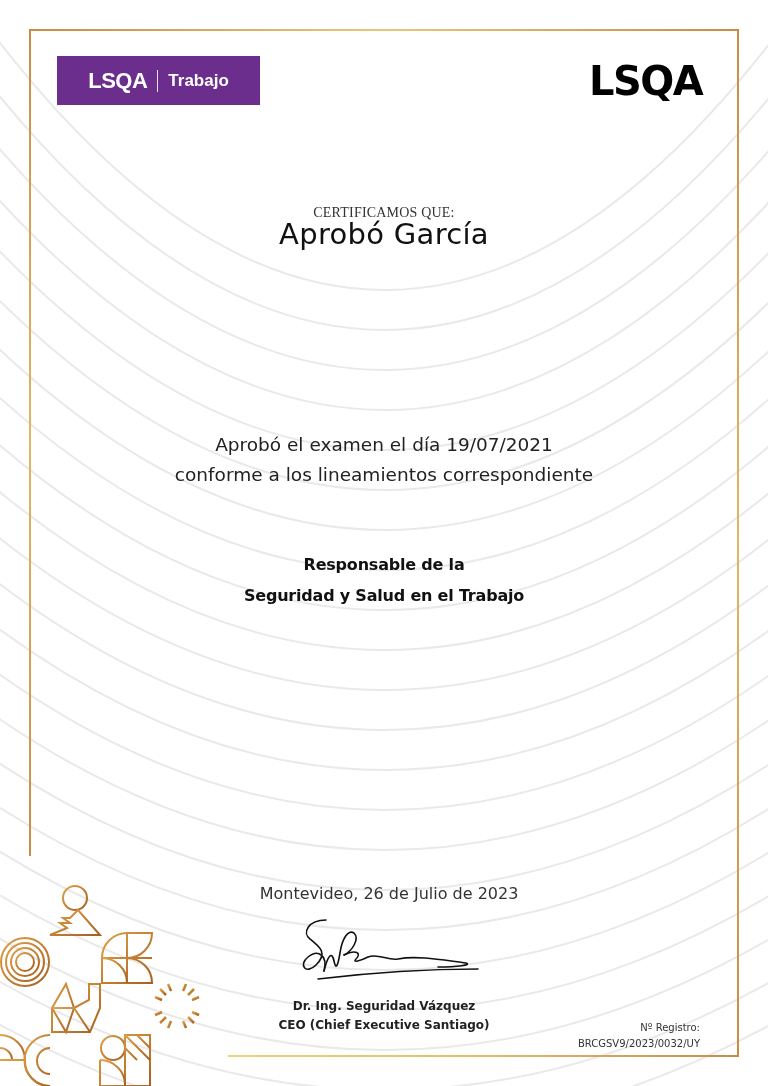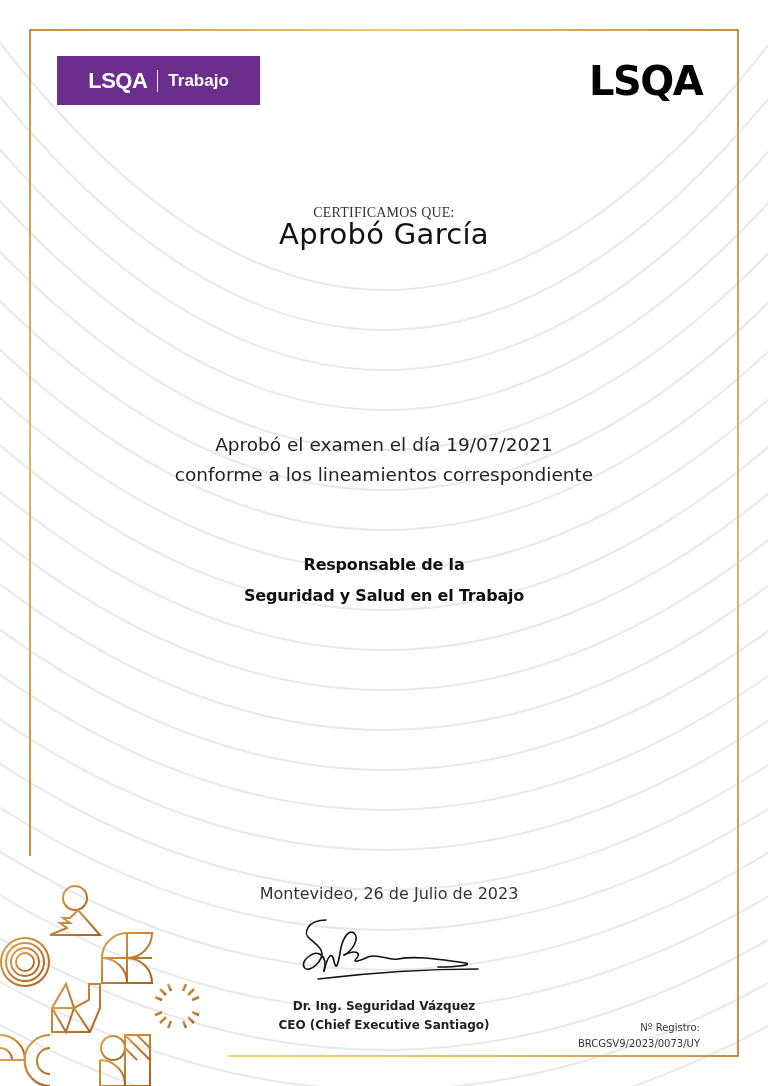--- a/index.html
+++ b/index.html
@@ -112,21 +112,21 @@
   </g>
 </svg>
 
 <div class="center signer">
   <div>Dr. Ing. Seguridad Vázquez</div>
   <div>CEO (Chief Executive Santiago)</div>
 </div>
 
 <div class="registry">
   <div>Nº Registro:</div>
-  <div>BRCGSV9/2023/0073/UY</div>
+  <div>BRCGSV9/2023/0032/UY</div>
 </div>
 
 <svg class="deco" viewBox="0 0 220 216">
   <defs>
     <linearGradient id="gold" x1="0" y1="0" x2="1" y2="1">
       <stop offset="0" stop-color="#e0a24a"></stop>
       <stop offset="1" stop-color="#a8601f"></stop>
     </linearGradient>
   </defs>
   <g fill="none" stroke="url(#gold)" stroke-width="2">

